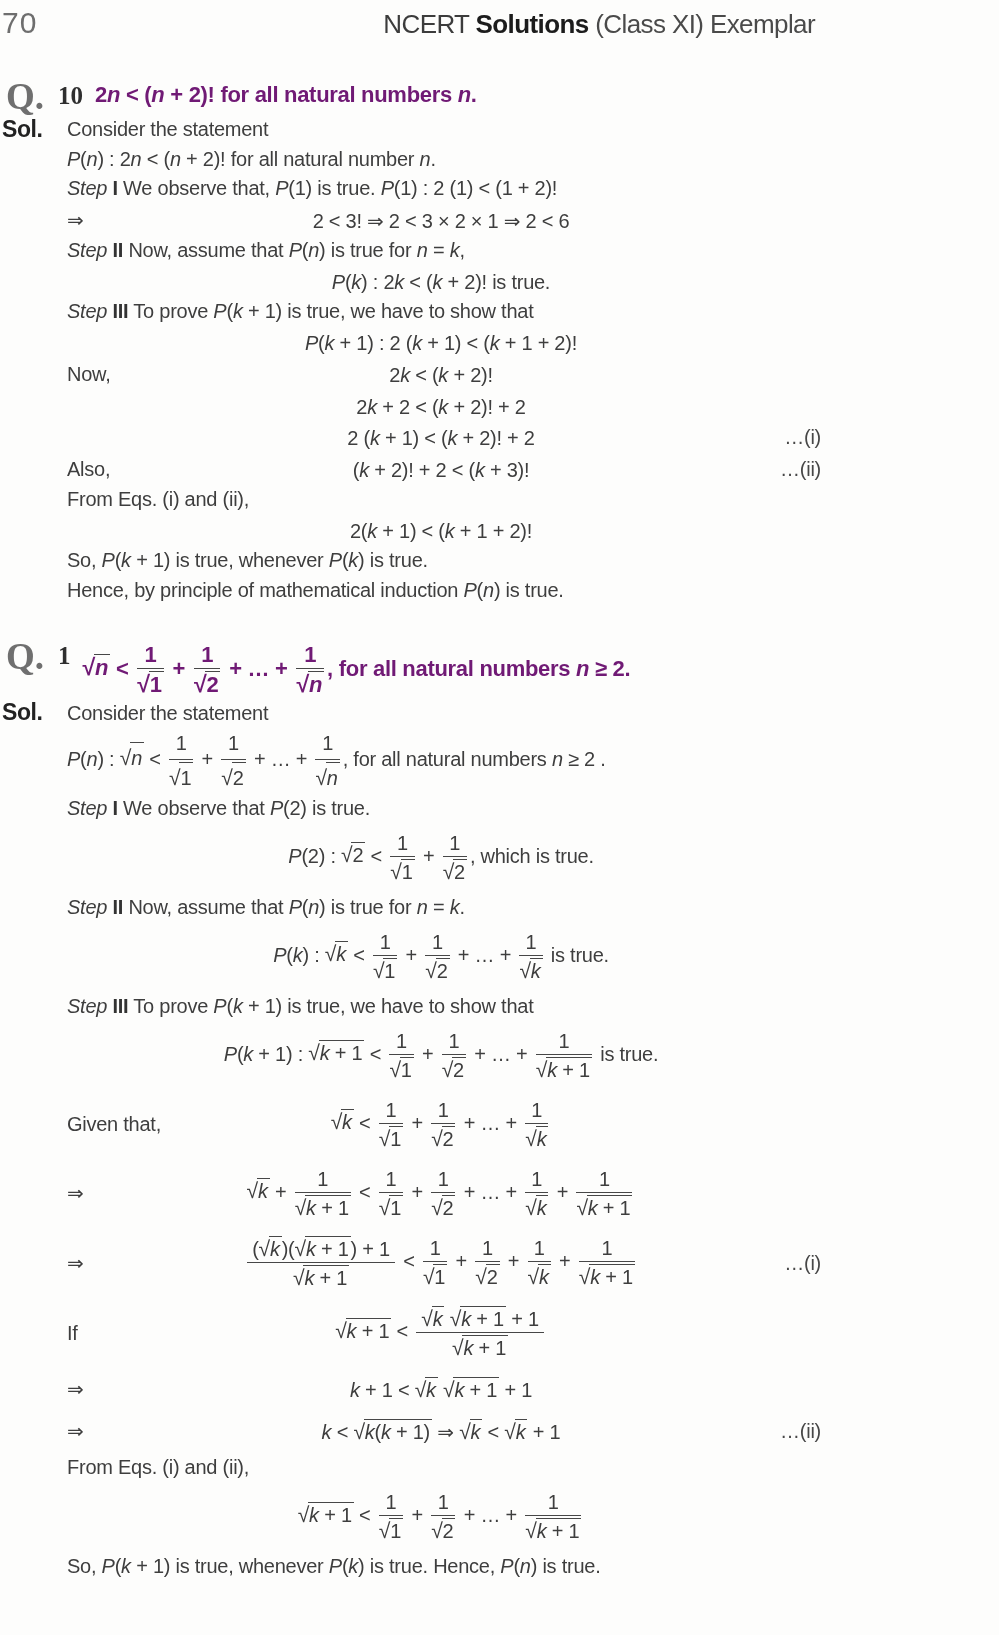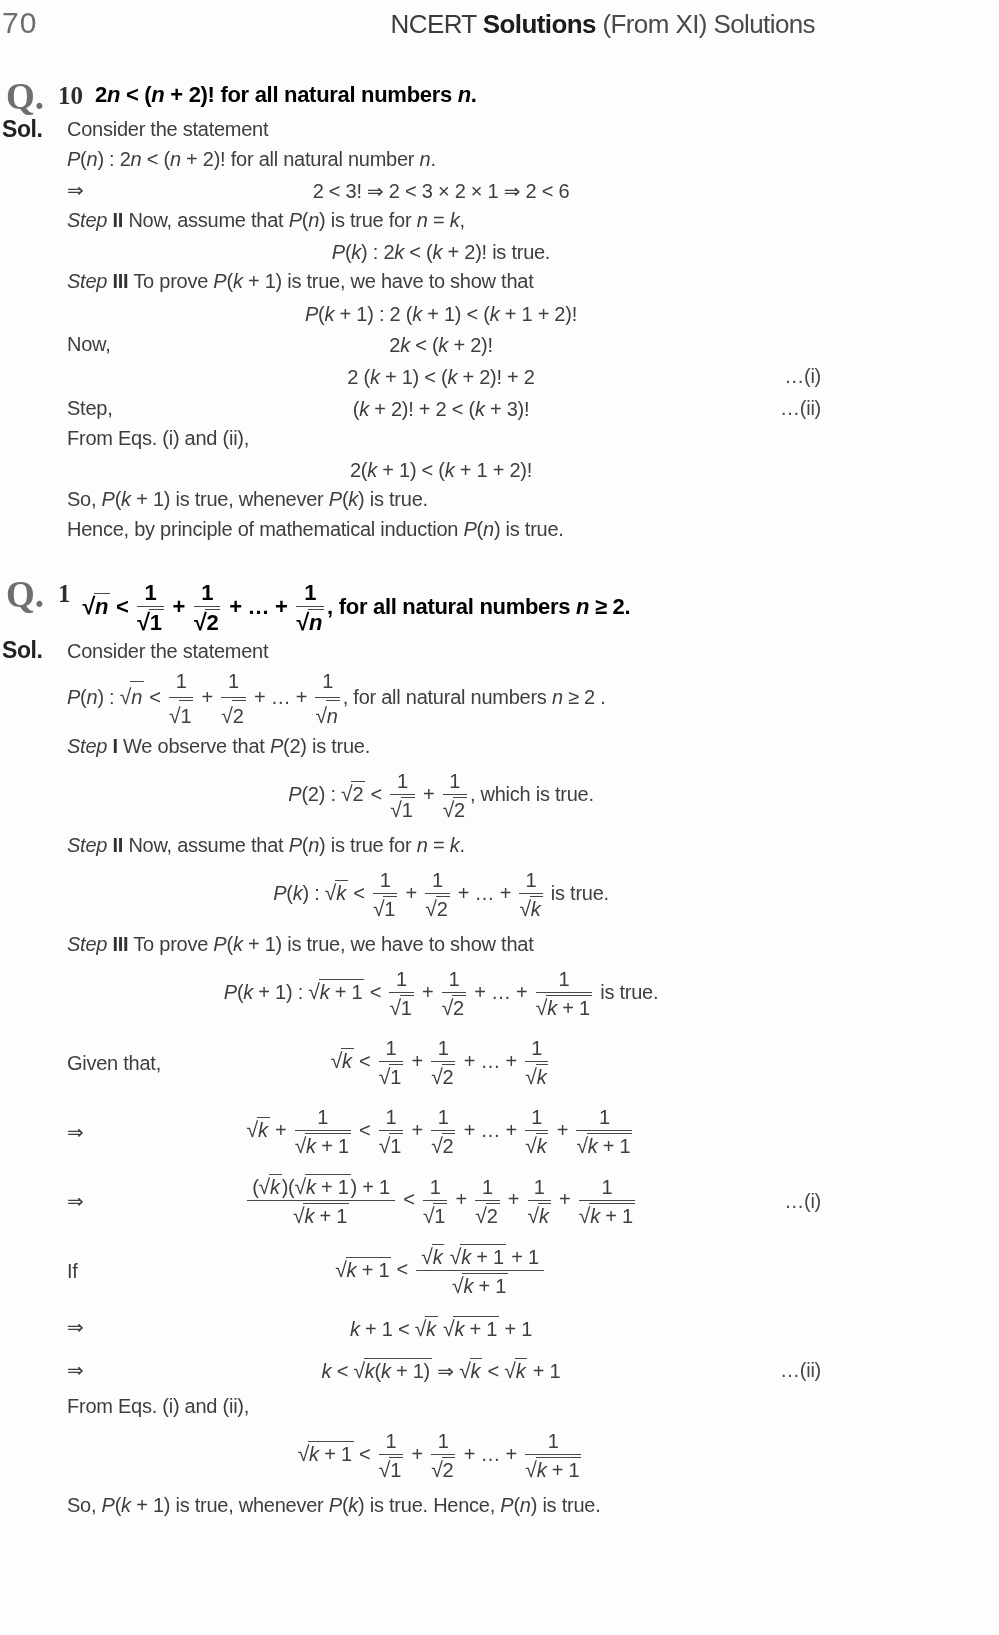--- a/index.html
+++ b/index.html
@@ -17,21 +17,21 @@
   .bt-reg{color:#3c3c3c;}
   .bt-bold{font-weight:700;color:#1c1c1c;}
   .bt-light{color:#4a4a4a;}
 
   
   .q-row{display:flex;align-items:flex-start;margin:36px 0 0 4px;}
   .q-mark{font-family:"Liberation Serif","DejaVu Serif",serif;font-weight:700;
           font-size:37px;line-height:1;color:#6f6f6f;margin-top:-4px;}
   .q-no{font-family:"Liberation Serif","DejaVu Serif",serif;font-weight:700;
         font-size:25px;color:#2e2e2e;margin:0 12px 0 14px;line-height:1.1;}
-  .q-text{font-size:22px;font-weight:700;color:#000000;letter-spacing:-0.3px;line-height:1.15;}
+  .q-text{font-size:22px;font-weight:700;color:#701a75;letter-spacing:-0.3px;line-height:1.15;}
   .q-text .fr,.q-text .sq{font-weight:700;}
 
   
   .sol-block{display:flex;margin-top:0;}
   .sol-label{width:65px;flex:0 0 65px;font-size:23px;font-weight:700;color:#222;
              letter-spacing:-0.4px;line-height:29.6px;}
   .sol-content{flex:1;font-size:20px;letter-spacing:-0.25px;}
 
   .row{position:relative;}
   .row.para{line-height:29.6px;text-align:left;}
@@ -54,41 +54,43 @@
   .sq{display:inline-block;white-space:nowrap;}
   .sq .sqs{display:inline-block;font-size:1.06em;margin-right:-1px;}
   .sq .sqb{display:inline-block;border-top:1.4px solid #474747;padding:0 2px 0 1px;}
 </style>
 </head>
 <body>
 
 <div class="page">
   <div class="hdr">
     <span class="pgnum">70</span>
-    <span class="booktitle"><span class="bt-reg">NCERT </span><span class="bt-bold">Solutions</span><span class="bt-light"> (From XI) Solutions</span></span>
+    <span class="booktitle"><span class="bt-reg">NCERT </span><span class="bt-bold">Solutions</span><span class="bt-light"> (Class XI) Exemplar</span></span>
   </div>
   <main id="sections">
       <div class="q-row">
         <span class="q-mark">Q.</span>
         <span class="q-no">10</span>
         <span class="q-text">2<i>n</i> &lt; (<i>n</i> + 2)! for all natural numbers <i>n</i>.</span>
       </div>
       <div class="sol-block s12">
         <div class="sol-label">Sol.</div>
         <div class="sol-content">
           <div class="row para">Consider the statement</div>
           <div class="row para"><i>P</i>(<i>n</i>) : 2<i>n</i> &lt; (<i>n</i> + 2)!  for all natural number <i>n</i>.</div>
+          <div class="row para"><i>Step</i> <b>I</b>  We observe that, <i>P</i>(1)  is true. <i>P</i>(1) : 2 (1) &lt; (1 + 2)!</div>
           <div class="row eq"><span class="lbl">⇒</span><span class="m">2 &lt; 3!   ⇒   2 &lt; 3 × 2 × 1 ⇒  2 &lt; 6</span></div>
           <div class="row para"><i>Step</i> <b>II</b>  Now, assume that <i>P</i>(<i>n</i>) is true for <i>n</i> = <i>k</i>,</div>
           <div class="row eq"><span class="m"><i>P</i>(<i>k</i>) : 2<i>k</i> &lt; (<i>k</i> + 2)! is true.</span></div>
           <div class="row para"><i>Step</i> <b>III</b>  To prove <i>P</i>(<i>k</i> + 1) is true, we have to show that</div>
           <div class="row eq"><span class="m"><i>P</i>(<i>k</i> + 1) : 2 (<i>k</i> + 1) &lt; (<i>k</i> + 1 + 2)!</span></div>
           <div class="row eq"><span class="lbl">Now,</span><span class="m">2<i>k</i> &lt; (<i>k</i> + 2)!</span></div>
+          <div class="row eq"><span class="m">2<i>k</i> + 2 &lt; (<i>k</i> + 2)! + 2</span></div>
           <div class="row eq"><span class="m">2 (<i>k</i> + 1) &lt; (<i>k</i> + 2)! + 2</span><span class="eqno">…(i)</span></div>
-          <div class="row eq"><span class="lbl">Step,</span><span class="m">(<i>k</i> + 2)! + 2 &lt; (<i>k</i> + 3)!</span><span class="eqno">…(ii)</span></div>
+          <div class="row eq"><span class="lbl">Also,</span><span class="m">(<i>k</i> + 2)! + 2 &lt; (<i>k</i> + 3)!</span><span class="eqno">…(ii)</span></div>
           <div class="row para">From Eqs. (i) and (ii),</div>
           <div class="row eq"><span class="m">2(<i>k</i> + 1) &lt; (<i>k</i> + 1 + 2)!</span></div>
           <div class="row para">So, <i>P</i>(<i>k</i> + 1) is true, whenever <i>P</i>(<i>k</i>) is true.</div>
           <div class="row para">Hence, by principle of mathematical induction <i>P</i>(<i>n</i>) is true.</div>
         </div>
       </div>
       <div class="q-row">
         <span class="q-mark">Q.</span>
         <span class="q-no">1</span>
         <span class="q-text"><span class="sq"><span class="sqs">√</span><span class="sqb"><i>n</i></span></span> &lt; <span class="fr"><span class="fn">1</span><span class="fd"><span class="sq"><span class="sqs">√</span><span class="sqb">1</span></span></span></span> + <span class="fr"><span class="fn">1</span><span class="fd"><span class="sq"><span class="sqs">√</span><span class="sqb">2</span></span></span></span> + … + <span class="fr"><span class="fn">1</span><span class="fd"><span class="sq"><span class="sqs">√</span><span class="sqb"><i>n</i></span></span></span></span>, for all natural numbers <i>n</i> ≥ 2.</span>

